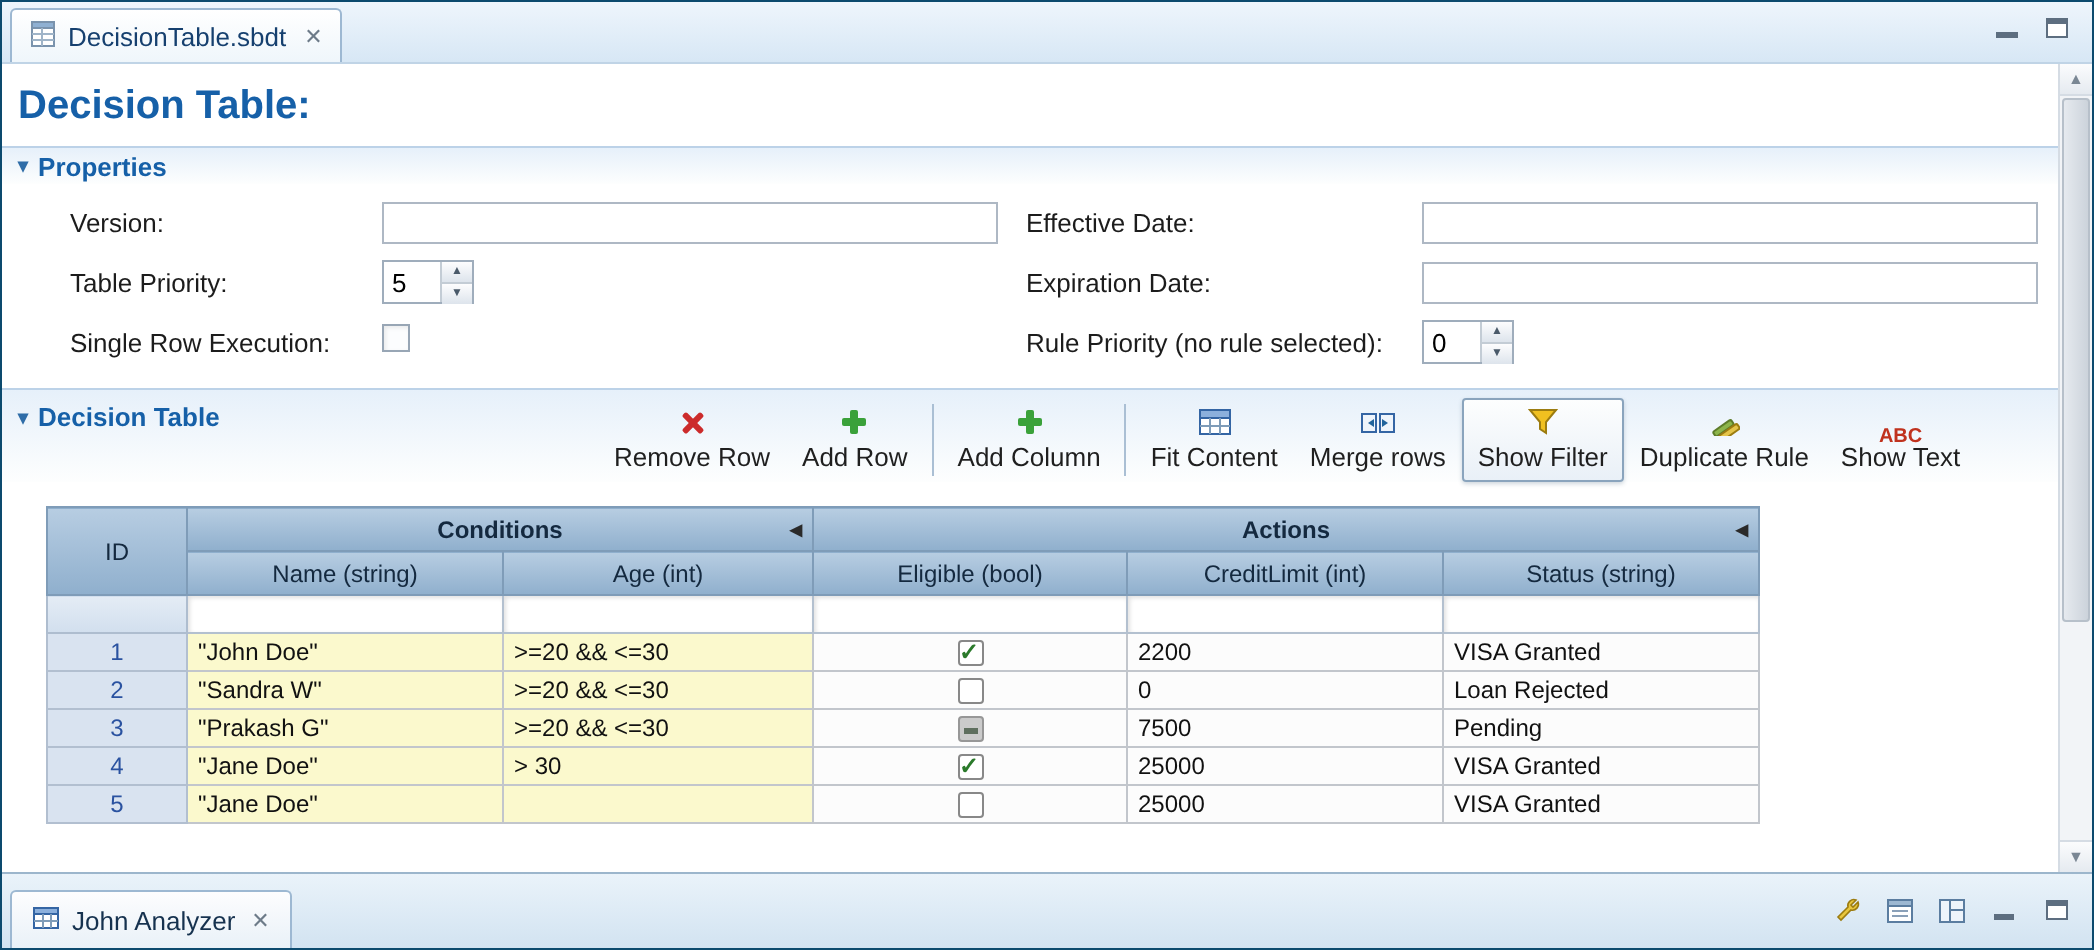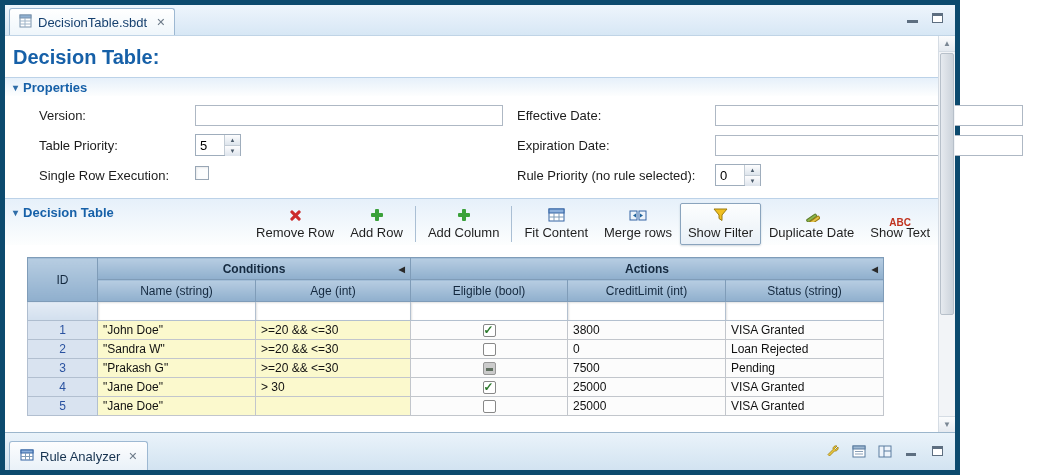--- a/index.html
+++ b/index.html
@@ -2,21 +2,21 @@
 <html><head>
 <meta charset="utf-8">
 <style>
   * { box-sizing: border-box; }
   html,body { margin:0; padding:0; }
   body {
     width:1047px; height:475px; overflow:hidden;
     font-family:"Liberation Sans", sans-serif;
     background:#fff;
   }
-  .shell { width:960px; height:475px; border:5px solid #0c4a6e; display:flex; flex-direction:column; background:#6d28d9; }
+  .shell { width:1047px; height:475px; border:1px solid #0c4a6e; display:flex; flex-direction:column; background:#6d28d9; }
 
   
   .tabbar {
     height:31px; flex:0 0 31px; position:relative;
     background:linear-gradient(#eef5fc,#d7e7f5);
     border-bottom:1px solid #c0d4e6;
     display:flex; align-items:flex-end; padding-left:4px;
   }
   .etab {
     height:27px; display:flex; align-items:center; gap:6px; padding:0 9px;
@@ -256,21 +256,21 @@
             </span>
             <span class="tlabel">Show Filter</span>
           </div>
           <div class="tbtn">
             <span class="ticon">
               <svg width="16" height="14" viewBox="0 0 16 14">
                   <rect x="2" y="9" width="11" height="3" rx="1" transform="rotate(-35 7 10)" fill="#8db54b" stroke="#5d7c2a"></rect>
                   <rect x="5" y="11" width="11" height="3" rx="1" transform="rotate(-35 10 12)" fill="#e4c44a" stroke="#9c7c10"></rect>
                 </svg>
             </span>
-            <span class="tlabel">Duplicate Date</span>
+            <span class="tlabel">Duplicate Rule</span>
           </div>
           <div class="tbtn">
             <span class="ticon">
                 <span class="icon-abc">ABC</span>
               </span>
             <span class="tlabel">Show Text</span>
           </div>
         </div>
       </div>
 
@@ -311,21 +311,21 @@
               <td class="fcell"></td>
               <td class="fcell"></td>
             </tr>
           </thead>
           <tbody>
             <tr>
               <td class="idc">1</td>
               <td class="cond">"John Doe"</td>
               <td class="cond">&gt;=20 &amp;&amp; &lt;=30</td>
               <td class="act cbcell"><span class="cb cb-checked"></span></td>
-              <td class="act">3800</td>
+              <td class="act">2200</td>
               <td class="act">VISA Granted</td>
             </tr>
             <tr>
               <td class="idc">2</td>
               <td class="cond">"Sandra W"</td>
               <td class="cond">&gt;=20 &amp;&amp; &lt;=30</td>
               <td class="act cbcell"><span class="cb cb-unchecked"></span></td>
               <td class="act">0</td>
               <td class="act">Loan Rejected</td>
             </tr>
@@ -370,21 +370,21 @@
     <div class="btab">
       <span>
         <svg width="14" height="12" viewBox="0 0 14 12">
             <rect x="1" y="1" width="12" height="10" fill="#fff" stroke="#3465a4"></rect>
             <rect x="1" y="1" width="12" height="3" fill="#8cb0dc" stroke="#3465a4"></rect>
             <line x1="5.5" y1="4" x2="5.5" y2="11" stroke="#7f9cb8"></line>
             <line x1="9.5" y1="4" x2="9.5" y2="11" stroke="#7f9cb8"></line>
             <line x1="1" y1="7.5" x2="13" y2="7.5" stroke="#7f9cb8"></line>
           </svg>
       </span>
-      <span class="btab-label">Rule Analyzer</span>
+      <span class="btab-label">John Analyzer</span>
       <span class="btab-close">✕</span>
     </div>
     <div class="bbar-icons">
       <span class="bicon">
         <svg width="14" height="14" viewBox="0 0 14 14">
             <path d="M12 3 L9.5 5.5 L8.5 4.5 L11 2 A3 3 0 0 0 7 5.5 L2 10.5 L3.5 12 L8.5 7 A3 3 0 0 0 12 3 Z" fill="#e8c63e" stroke="#9c7c10" stroke-width="0.8"></path>
           </svg>
       </span>
       <span class="bicon">
         <svg width="14" height="13" viewBox="0 0 14 13">

